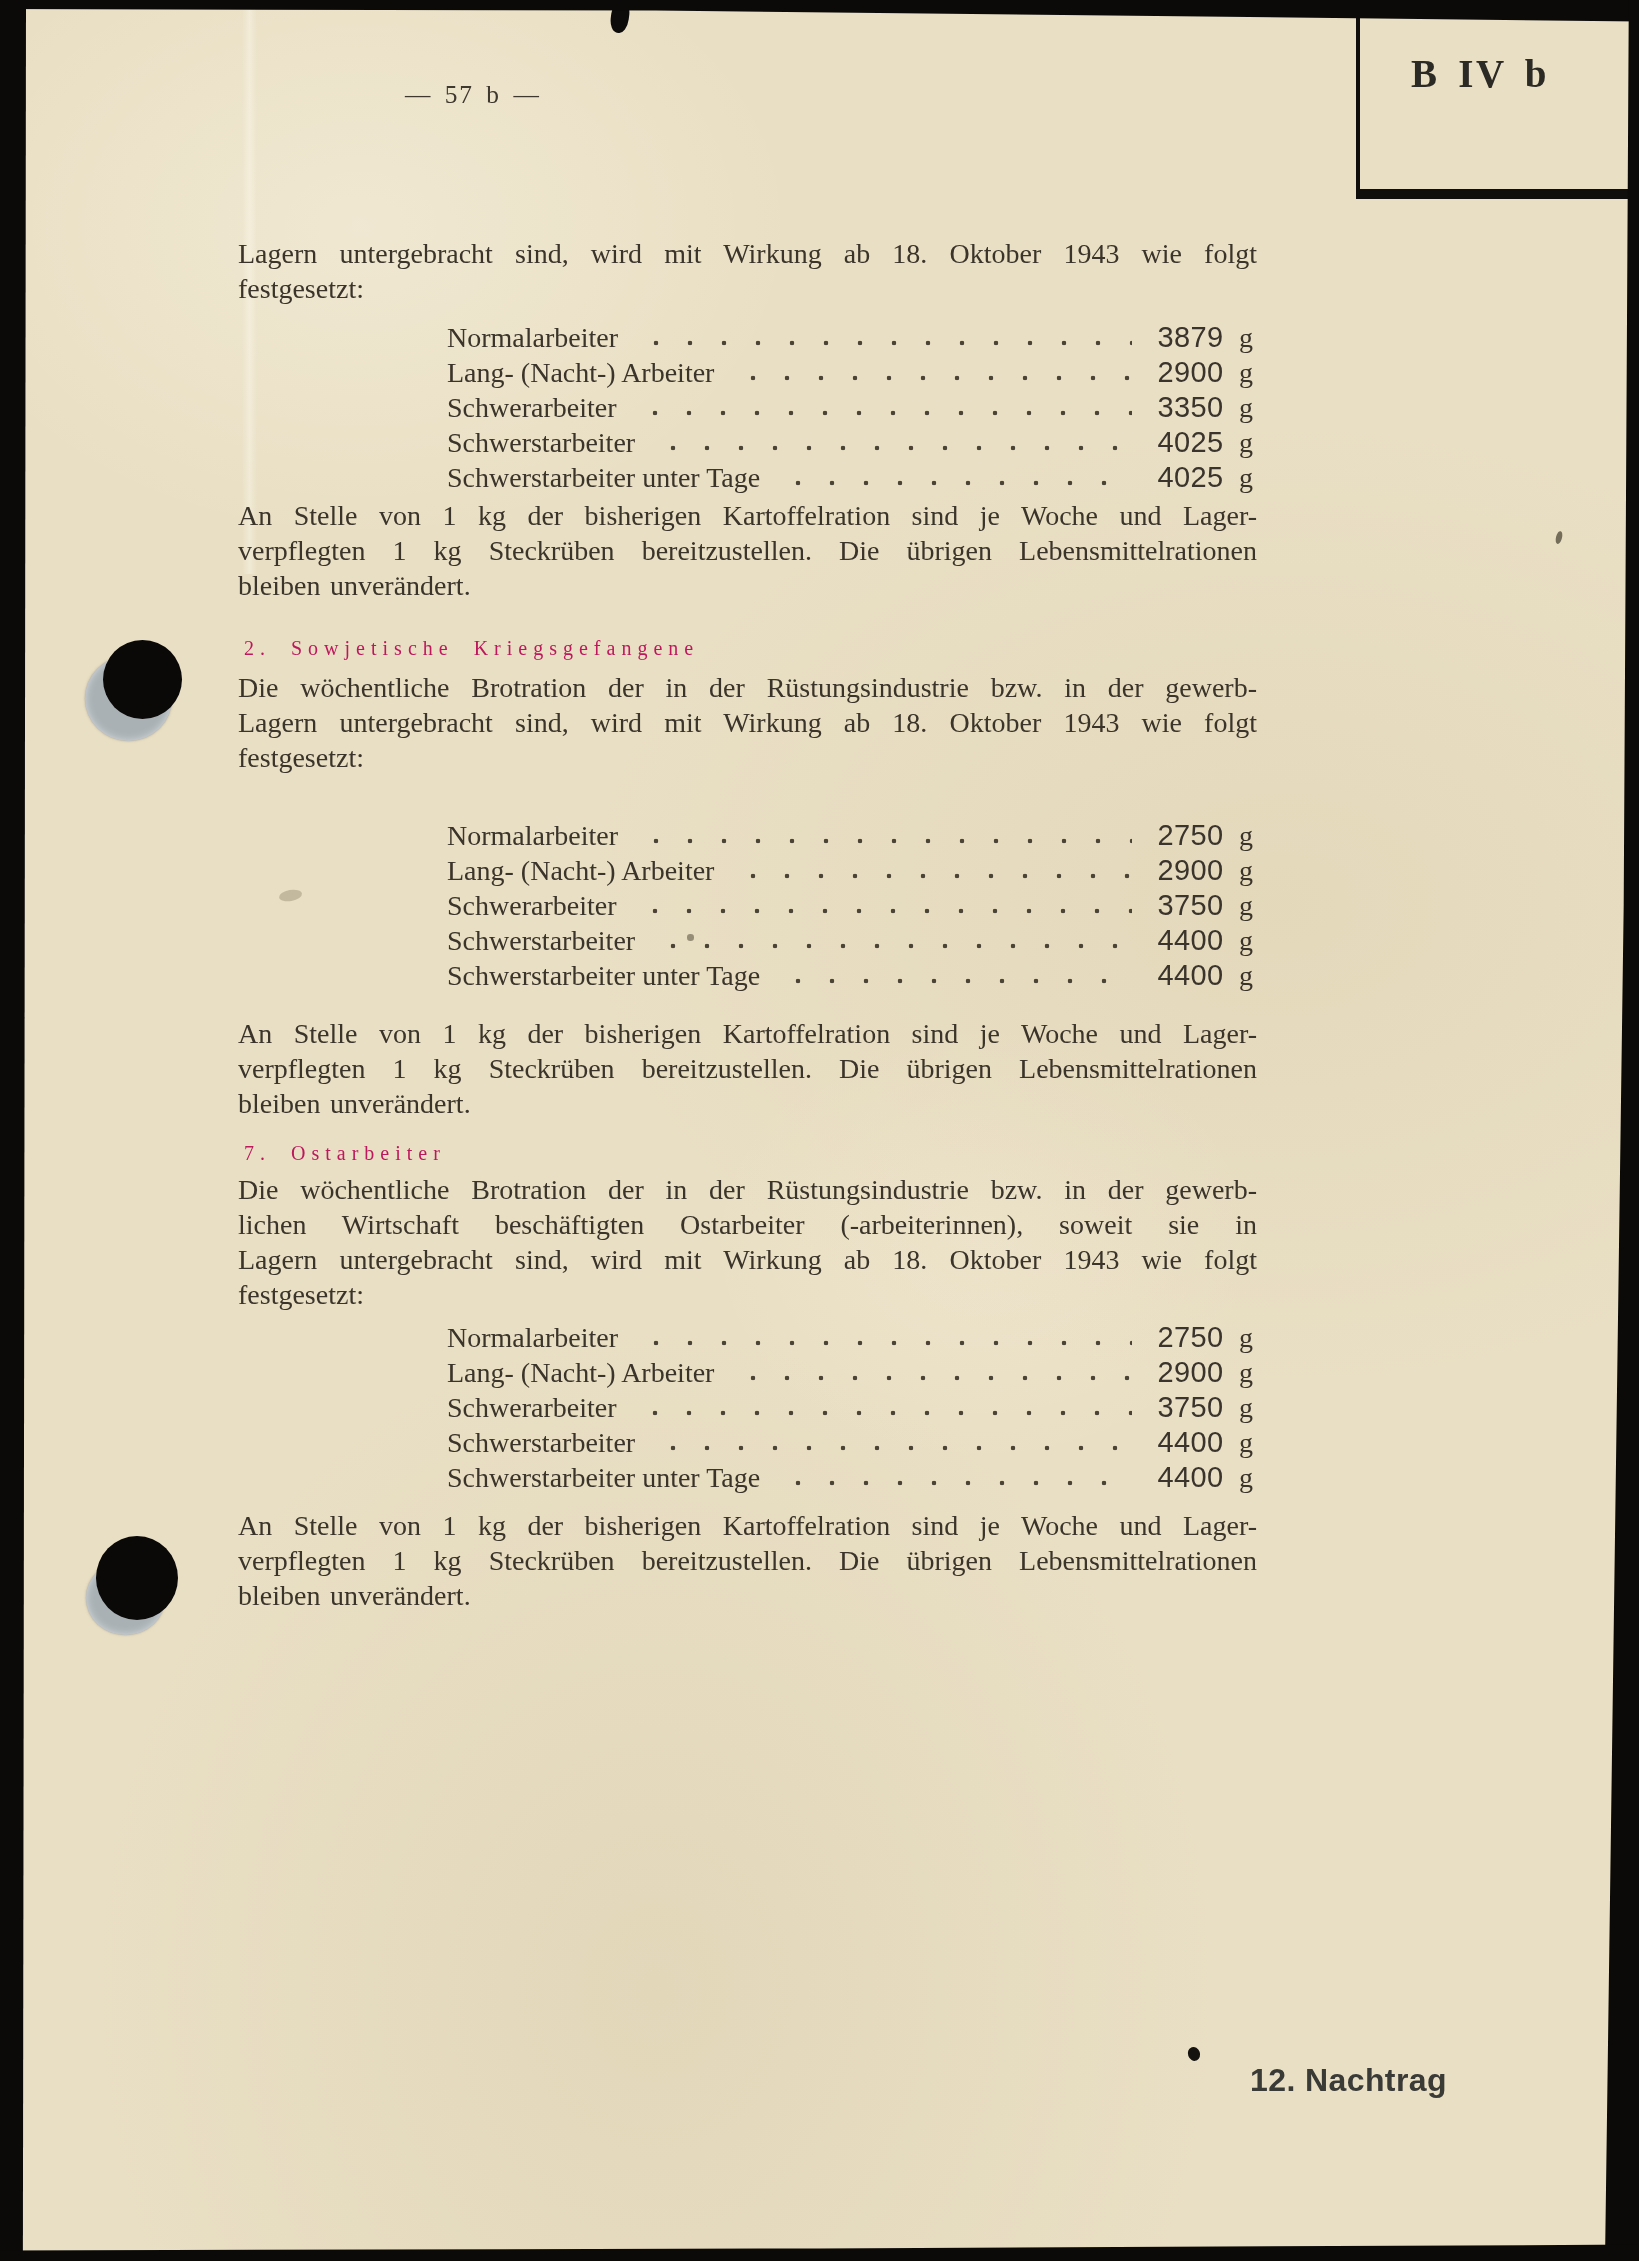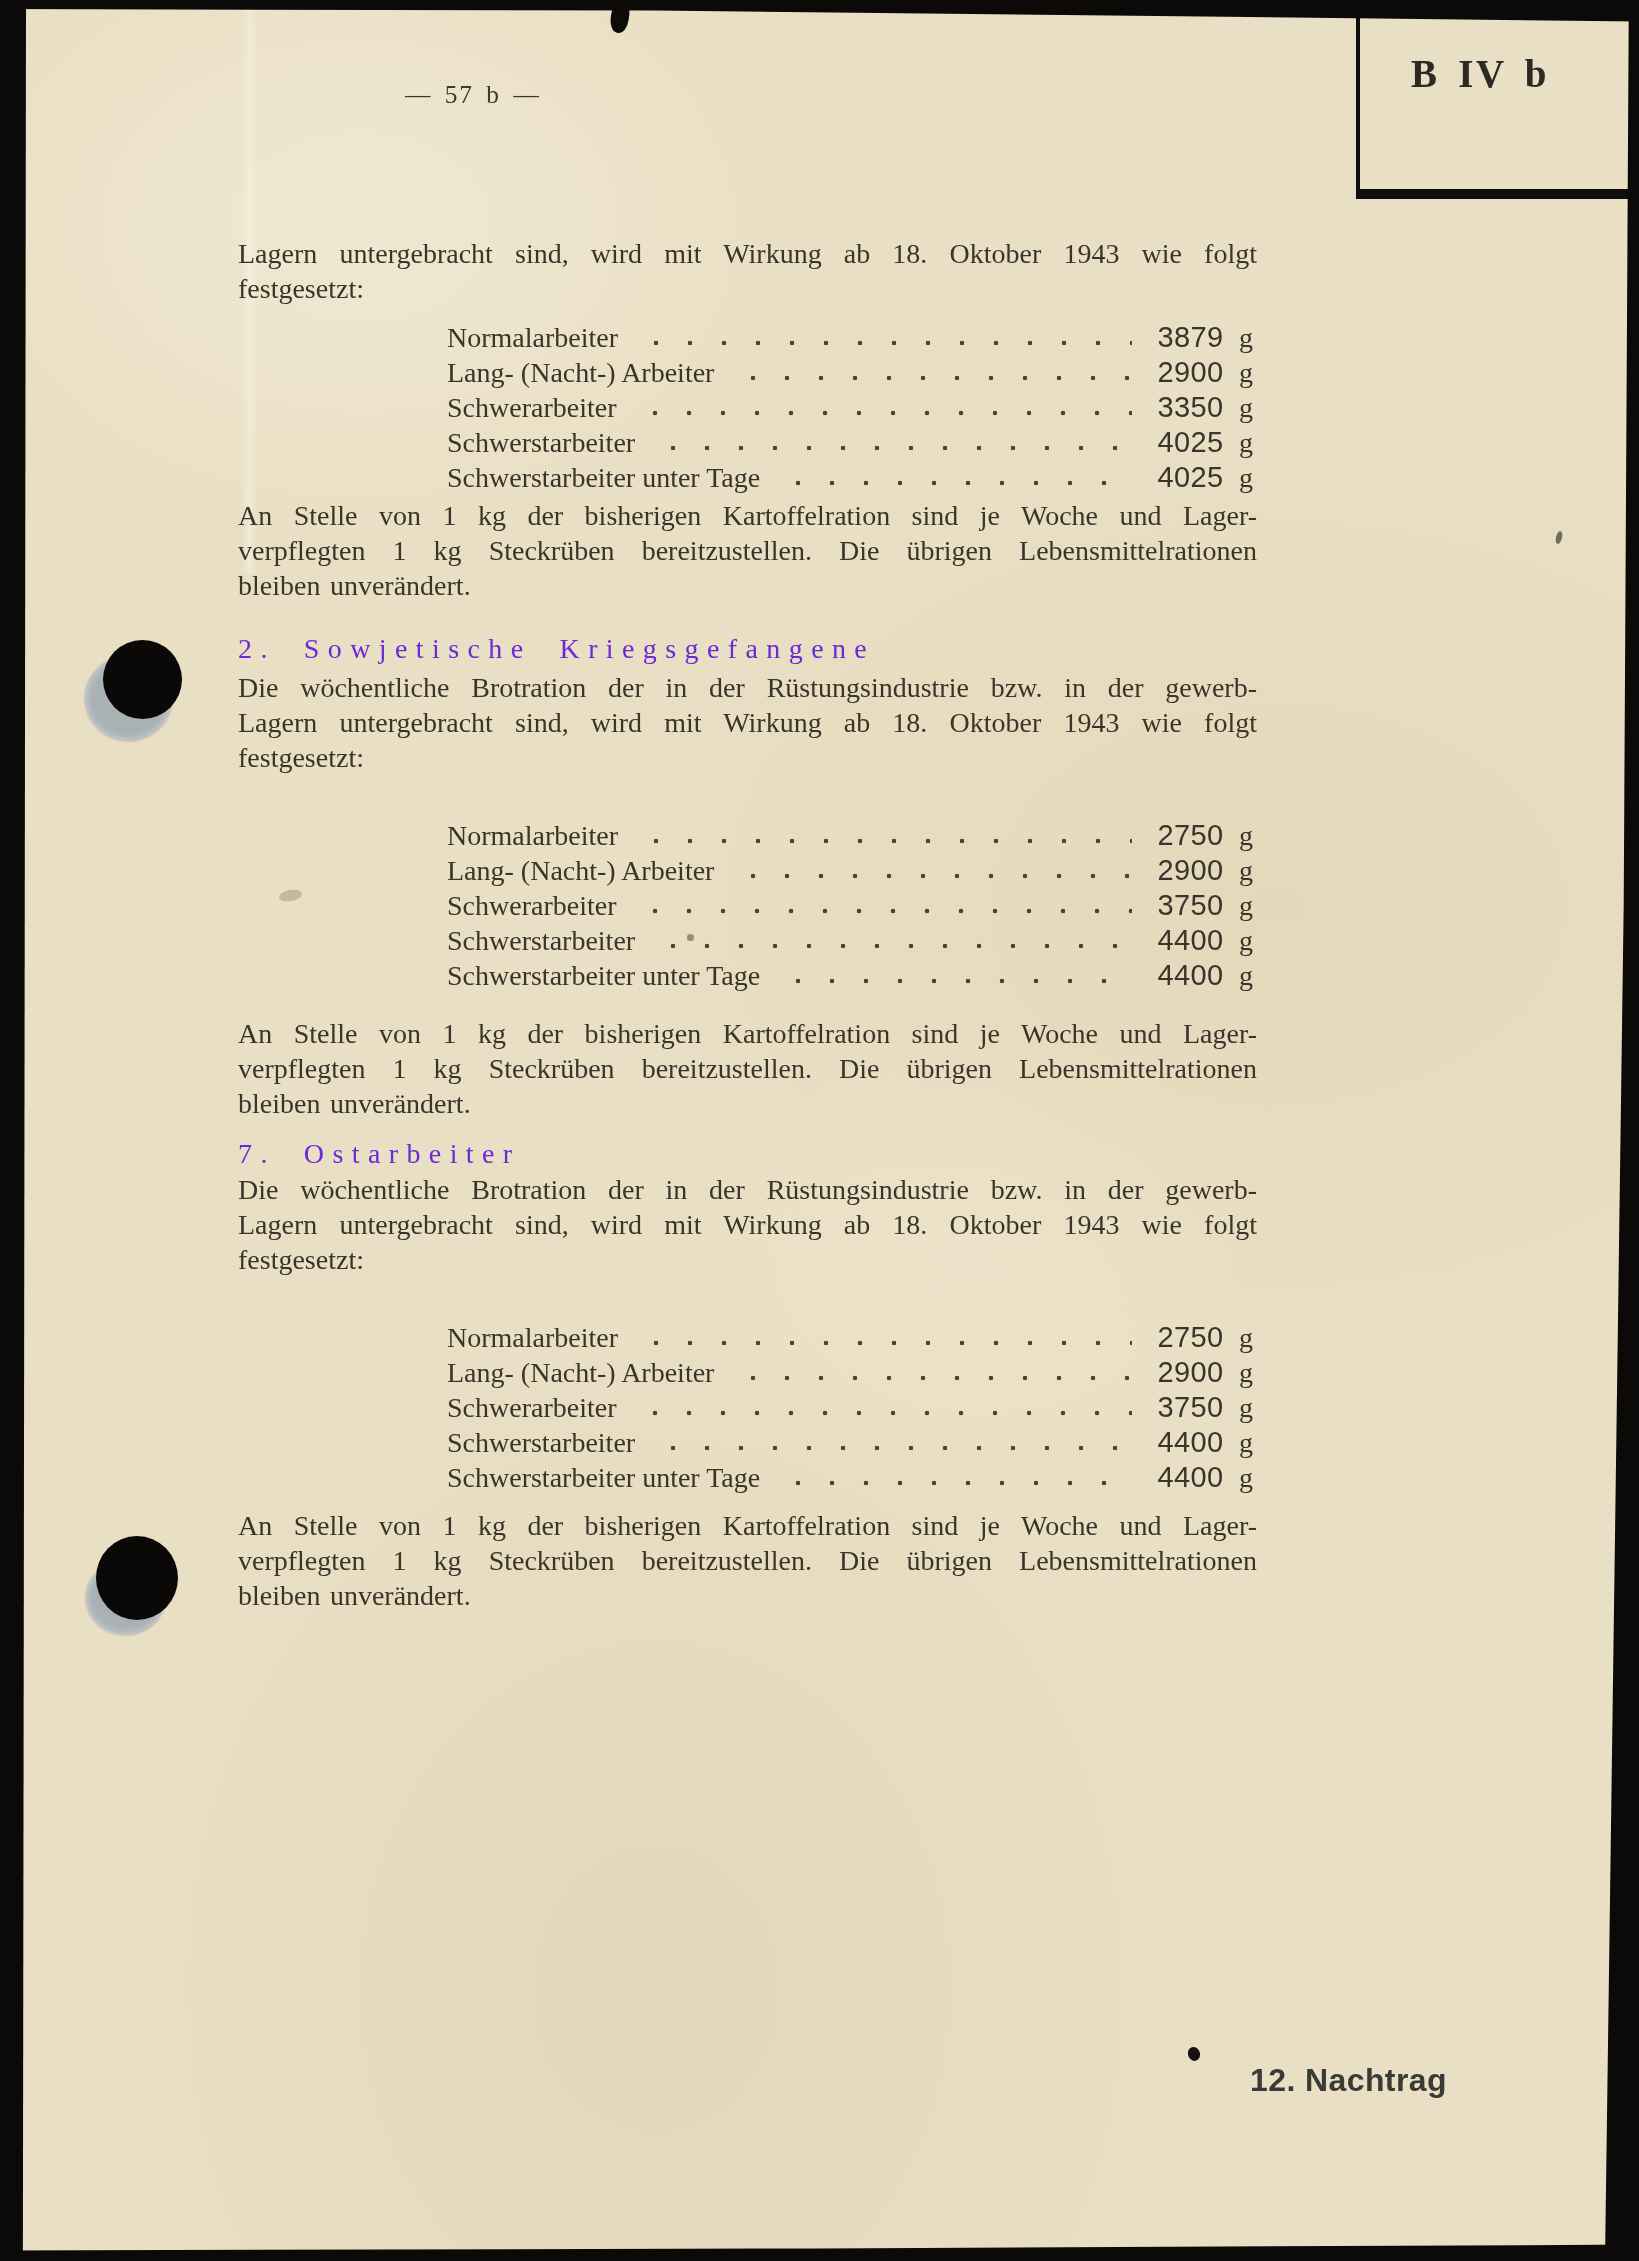--- a/index.html
+++ b/index.html
@@ -35,22 +35,22 @@
 
   .pageno{position:absolute;left:405px;top:80px;z-index:5;
     font-size:25.4px;color:#3e382e;letter-spacing:1.6px;word-spacing:4.9px;}
 
   
   .para{position:absolute;left:238px;width:1019px;z-index:5;
     font-size:28px;line-height:35px;color:#3b342a;word-spacing:2.5px;}
   .pline{text-align:justify;text-align-last:justify;}
   .pline.last{text-align:left;text-align-last:left;}
 
-  .heading{position:absolute;left:238px;z-index:5;white-space:nowrap;
-    font-size:28px;line-height:35px;color:#6d28d9;
+  .heading{position:absolute;left:244px;z-index:5;white-space:nowrap;
+    font-size:20px;line-height:35px;color:#be185d;
     letter-spacing:0.30em;word-spacing:0.45em;}
 
   
   .rations{position:absolute;left:447px;width:806px;z-index:5;}
   .rrow{display:flex;align-items:baseline;height:35px;
     font-size:28px;line-height:35px;color:#3b342a;}
   .rlabel{flex:none;padding-right:8.2px;white-space:nowrap;}
   .rdots{flex:1 1 auto;height:35px;align-self:center;
     background-image:radial-gradient(circle, #4a4336 2px, rgba(0,0,0,0) 2.6px);
     background-size:34px 34px;background-repeat:repeat-x;background-position:13px 5.7px;}
@@ -187,20 +187,21 @@
 <div class="para" style="top:1016px">
   <div class="pline">An Stelle von 1 kg der bisherigen Kartoffelration sind je Woche und Lager-</div>
   <div class="pline">verpflegten 1 kg Steckrüben bereitzustellen. Die übrigen Lebensmittelrationen</div>
   <div class="pline last">bleiben unverändert.</div>
 </div>
 
 <div class="heading" style="top:1136px">7. Ostarbeiter</div>
 
 <div class="para" style="top:1172px">
   <div class="pline">Die wöchentliche Brotration der in der Rüstungsindustrie bzw. in der gewerb-</div>
+  <div class="pline">lichen Wirtschaft beschäftigten Ostarbeiter (-arbeiterinnen), soweit sie in</div>
   <div class="pline">Lagern untergebracht sind, wird mit Wirkung ab 18. Oktober 1943 wie folgt</div>
   <div class="pline last">festgesetzt:</div>
 </div>
 
 <div class="rations" style="top:1320px">
   <div class="rrow">
     <span class="rlabel">Normalarbeiter</span>
     <span class="rdots"></span>
     <span class="rvalue">2750</span>
     <span class="runit">g</span>

